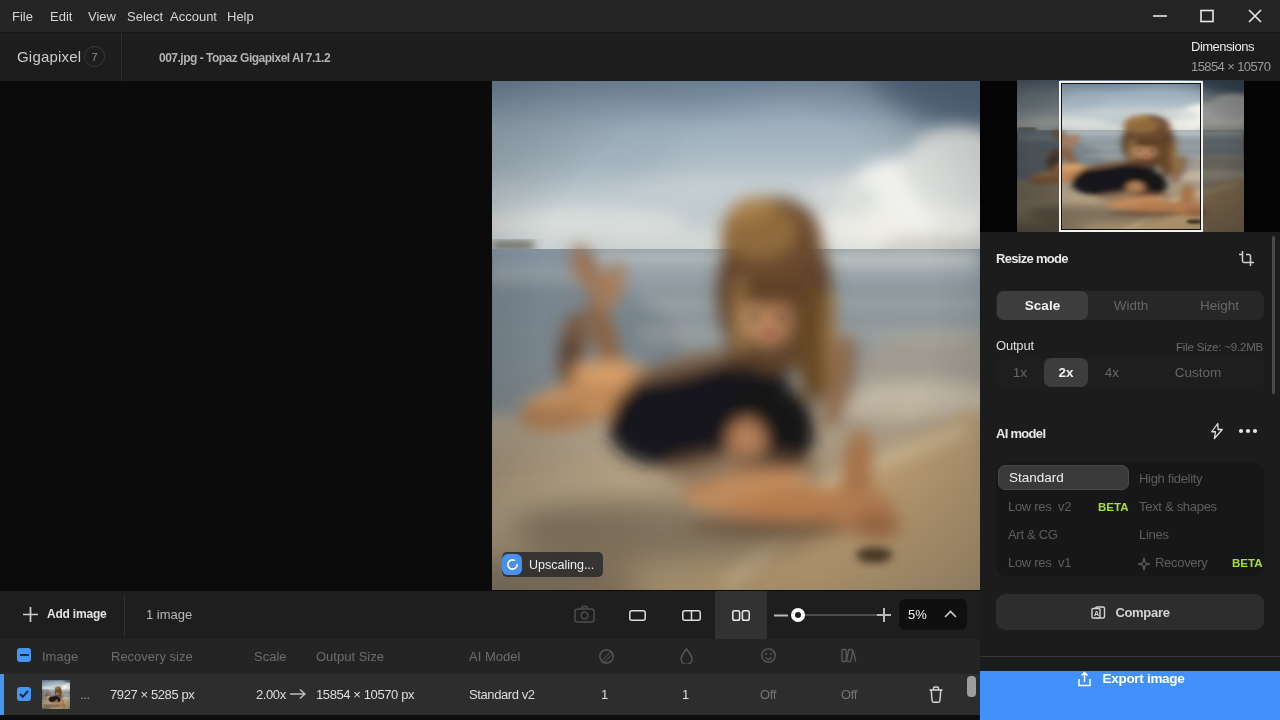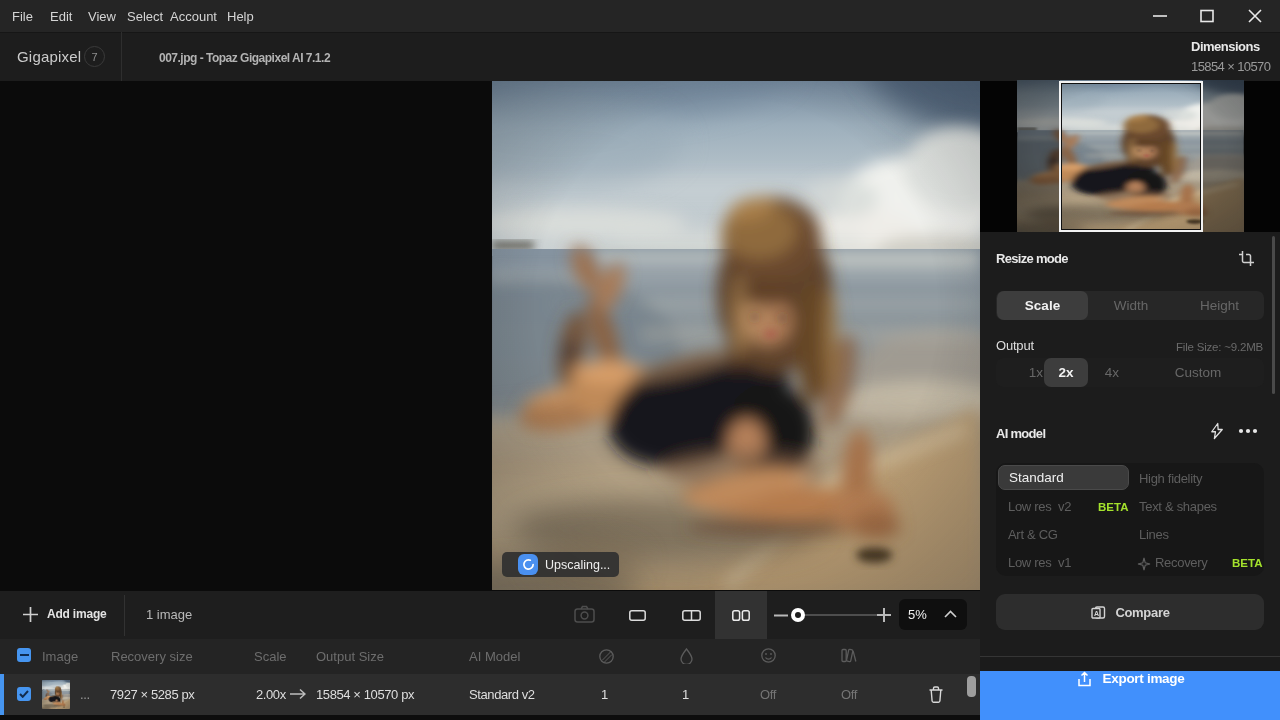--- a/index.html
+++ b/index.html
@@ -12,31 +12,31 @@
   .menubar .mi { position:absolute; top:9px; font-size:13px; color:#d4d4d4; }
   .winbtn { position:absolute; top:0; width:46px; height:32px; }
 
   
   .titlebar { left:0; top:32px; width:1280px; height:49px; background:#1d1d1d; border-top:1px solid #161616;}
   .gp-logo { position:absolute; left:17px; top:15px; font-size:15px; color:#cbcbcb; letter-spacing:.2px;}
   .gp-badge { position:absolute; left:84px; top:46px; width:21px; height:21px; border:1px solid #3a3a3a;
       border-radius:50%; color:#8f8f8f; font-size:11px; text-align:center; line-height:20px;}
   .tb-sep { position:absolute; left:121px; top:32px; width:1px; height:49px; background:#2e2e2e; }
   .fname { position:absolute; left:139px; top:51px; font-size:12px; font-weight:bold; color:#b3b3b3; letter-spacing:-.5px;margin-left:20px;}
-  .dims1 { position:absolute; left:1191px; top:39px; font-size:13px; font-weight:bold; color:#e8e8e8; letter-spacing:-.5px;}
+  .dims1 { position:absolute; left:1191px; top:39px; font-size:13px; font-weight:normal; color:#e8e8e8; letter-spacing:-.5px;}
   .dims2 { position:absolute; left:1191px; top:59px; font-size:13px; color:#9a9a9a; letter-spacing:-.6px;}
 
   
   .canvas { left:0; top:81px; width:980px; height:510px; background:#0b0b0b; }
   .pane1 { position:absolute; left:0; top:0; width:489px; height:509px; overflow:hidden;}
   .pane2 { position:absolute; left:492px; top:0; width:488px; height:509px; overflow:hidden;}
   .chip { position:absolute; height:25px; background:rgba(62,62,62,.92); border-radius:5px;
       color:#efefef; font-size:12.5px; display:flex; align-items:center; }
   .chip1 { left:8px; top:471px; padding:0 11px;}
-  .chip2 { left:10px; top:471px; padding:0 9px 0 16px; background:rgba(48,48,48,.92);}
+  .chip2 { left:10px; top:471px; padding:0 9px 0 0; background:rgba(48,48,48,.92);}
   .spinbox { width:20px; height:21px; background:#4a90f0; border-radius:6px; margin-right:7px;
       display:flex; align-items:center; justify-content:center;}
 
   
   .thumbzone { left:980px; top:81px; width:300px; height:151px; background:#040404; }
   .panel { left:980px; top:232px; width:300px; height:424px; background:#1c1c1c; }
   .panelgap { left:980px; top:656px; width:300px; height:15px; background:#1b1b1b; border-top:1px solid #353535;}
   .exportbtn { left:980px; top:671px; width:300px; height:49px; background:#4190fc; color:#fff;
       display:flex; align-items:flex-start; justify-content:center; font-size:13.5px; font-weight:bold; letter-spacing:-.3px;}
   .sectitle { position:absolute; font-size:13px; font-weight:bold; color:#e9e9e9; letter-spacing:-.7px; }
@@ -267,21 +267,21 @@
     <path d="M8 4.5h3a1.5 1.5 0 0 1 1.5 1.5v2" fill="none" stroke="#cfcfcf" stroke-width="1.5"></path>
   </svg>
   <div class="seg3">
     <div class="on segtxt" style="width:91px">Scale</div>
     <div class="segtxt" style="left:91px;width:88px">Width</div>
     <div class="segtxt" style="left:179px;width:89px">Height</div>
   </div>
   <span class="sectitle" style="left:16px;top:106px;font-weight:normal;color:#dedede;letter-spacing:-.2px">Output</span>
   <span style="position:absolute;right:17px;top:109px;font-size:11.5px;color:#6a6a6a;white-space:nowrap;letter-spacing:-.2px">File Size: ~9.2MB</span>
   <div class="outrow">
-    <div class="segtxt" style="left:24px;width:32px">1x</div>
+    <div class="segtxt" style="left:8px;width:32px">1x</div>
     <div class="segtxt on" style="left:48px;top:0px;width:44px;height:29px;border-radius:7px;display:flex;align-items:center;justify-content:center">2x</div>
     <div class="segtxt" style="left:96px;width:40px">4x</div>
     <div class="segtxt" style="left:162px;width:80px">Custom</div>
   </div>
   <span class="sectitle" style="left:16px;top:194px">AI model</span>
   <svg style="position:absolute;left:228px;top:190px" width="18" height="18" viewBox="0 0 24 24">
     <path d="M13 2L5 13h5l-1.5 9L19 10h-5.5z" fill="none" stroke="#e0e0e0" stroke-width="1.7" stroke-linejoin="round"></path>
   </svg>
   <svg style="position:absolute;left:258px;top:196px" width="20" height="6" viewBox="0 0 20 6">
       <circle cx="3" cy="3" r="2.1" fill="#e8e8e8"></circle>

